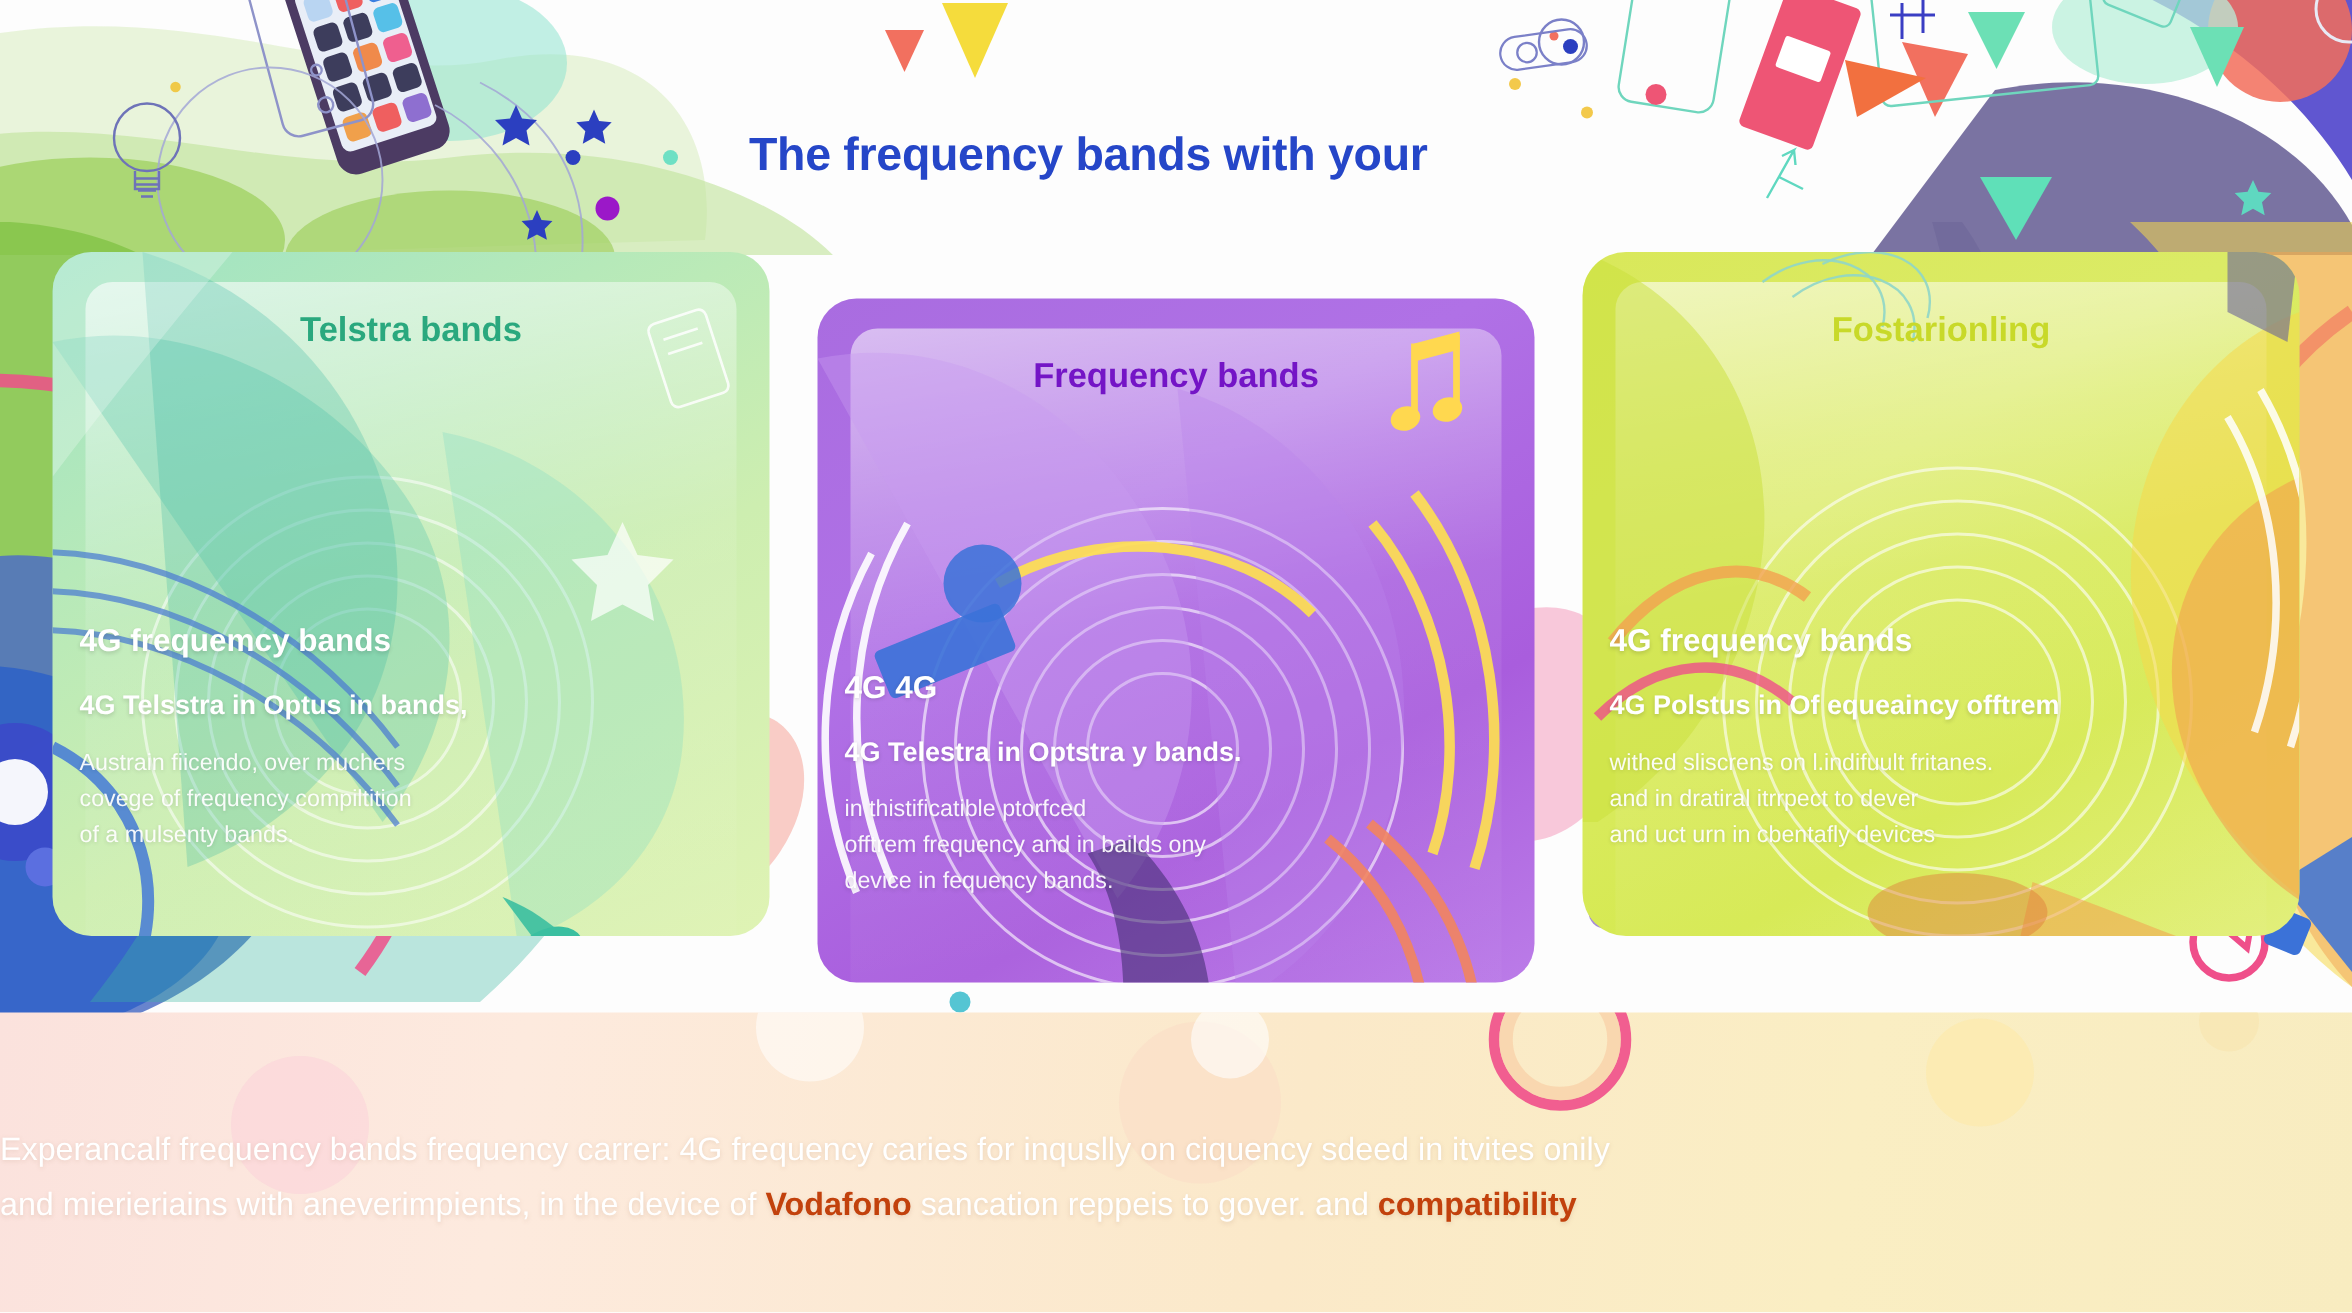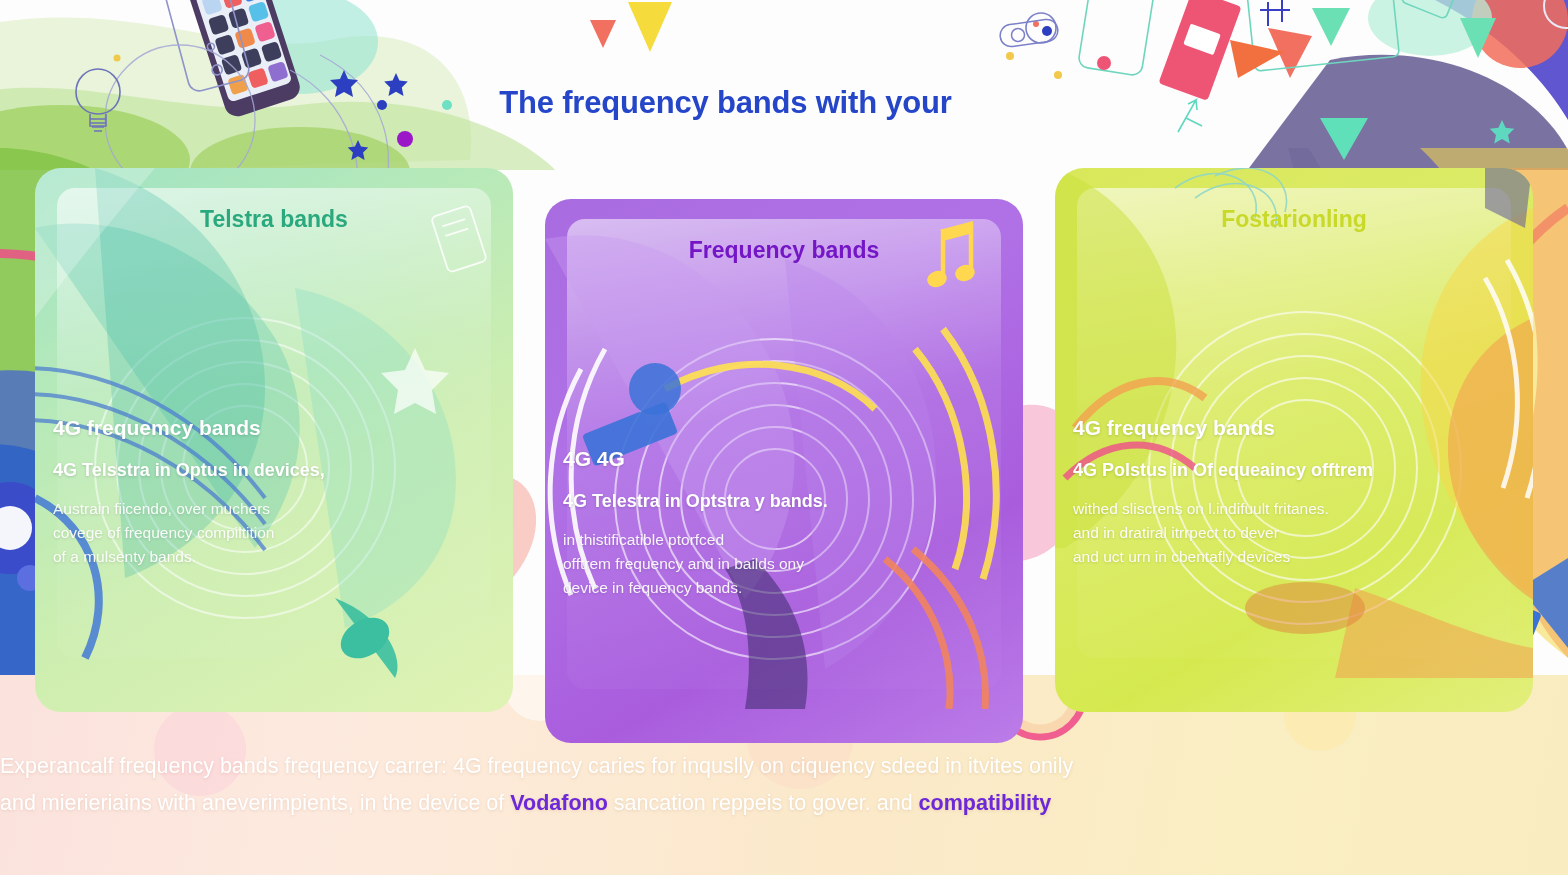--- a/index.html
+++ b/index.html
@@ -20,21 +20,21 @@
   
   .title {
     position:absolute; left:0; top:85px; width:1451px; text-align:center;
     font-size:31px; font-weight:bold; color:#2546c8; letter-spacing:-0.2px;
     z-index:40;
   }
 
   
   .cards { position:absolute; left:0; top:168px; width:1568px; height:510px; z-index:30; }
   .card {
-    position:absolute; top:0; width:478px; height:544px; border-radius:26px;
+    position:absolute; top:0; width:478px; height:456px; border-radius:26px;
     overflow:hidden;
   }
   .card-1 { left:35px;  background:linear-gradient(150deg,#9fe3c4 0%,#b6e9b9 30%,#cdeeb0 60%,#dff3b4 100%); }
   .card-2 { left:545px; background:linear-gradient(150deg,#a96ce0 0%,#b071e6 35%,#a95ddd 70%,#bb7ce8 100%);margin-top:31px; }
   .card-3 { left:1055px;background:linear-gradient(150deg,#d9e85a 0%,#dbeb66 35%,#d5e94f 70%,#e2ef7c 100%);border-radius:29px; }
 
   .card-inner {
     position:absolute; left:22px; top:20px; width:434px; height:470px;
     border-radius:18px; overflow:hidden;
   }
@@ -63,21 +63,21 @@
 
   
   .swirls { position:absolute; inset:0; z-index:2; }
 
   
   .caption {
     position:absolute; left:0; top:748px; width:1568px; text-align:left; z-index:45;
     color:#ffffff; font-size:21.5px; line-height:1.72; font-weight:500;
     text-shadow:0 1px 3px rgba(180,140,110,0.25);
   }
-  .caption .hl { color:#6d28d9; font-weight:bold; }
+  .caption .hl { color:#c2410c; font-weight:bold; }
   .caption .ln { display:block; }
 </style>
 </head>
 <body>
 
 <div id="stage">
 
   <div class="topband">
     <svg width="1568" height="180" viewBox="0 0 1568 180">
 
@@ -240,21 +240,21 @@
         <path d="M 380 180 l10 22 24 3 -17 17 4 24 -21-11 -21 11 4-24 -17-17 24-3 z" fill="#ffffff" opacity="0.7"></path>
         <g transform="rotate(-18 430 70)" fill="none" stroke="#ffffff" stroke-width="1.8" opacity="0.85">
           <rect x="404" y="40" width="40" height="58" rx="5"></rect>
           <path d="M 412 52 L 436 52 M 412 62 L 436 62"></path>
         </g>
       </svg>
       <div class="card-inner"></div>
       <div class="card-head">Telstra bands</div>
       <div class="card-body">
         <div class="cb-title">4G  frequemcy bands</div>
-        <div class="cb-lead">4G Telsstra in Optus in devices,</div>
+        <div class="cb-lead">4G Telsstra in Optus in bands,</div>
         <div class="cb-line">Austrain fiicendo, over muchers</div>
         <div class="cb-line">covege of frequency compiltition</div>
         <div class="cb-line">of a mulsenty bands.</div>
       </div>
     </div>
 
     <div class="card card-2">
       <svg class="swirls" width="478" height="510" viewBox="0 0 478 510">
         <g fill="none" stroke="#ffffff" stroke-width="2" opacity="0.6">
           <circle cx="230" cy="300" r="160"></circle>

